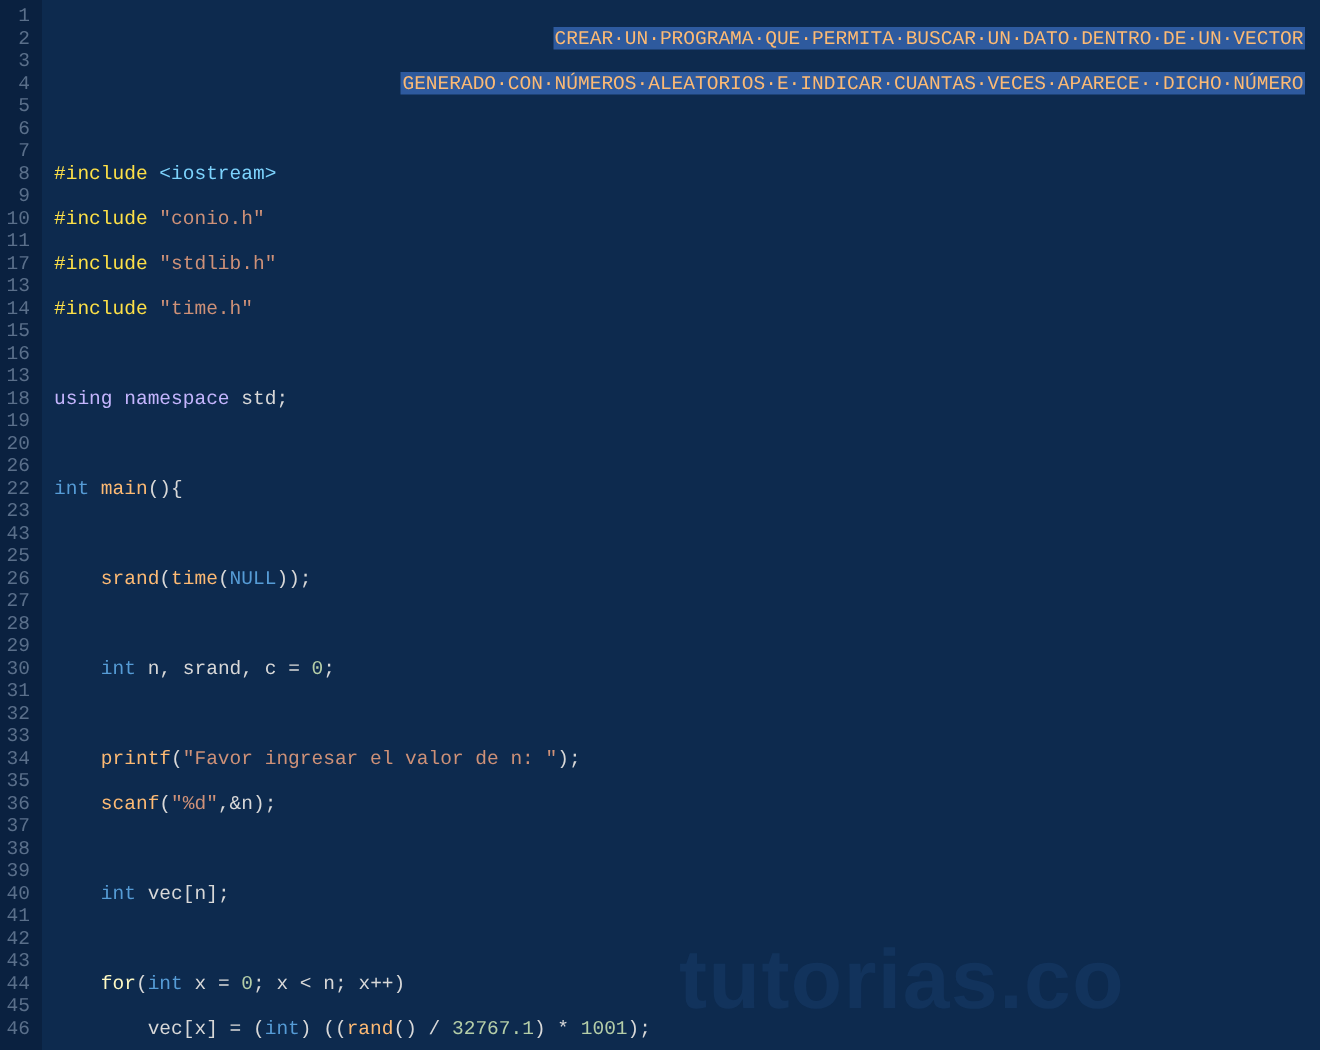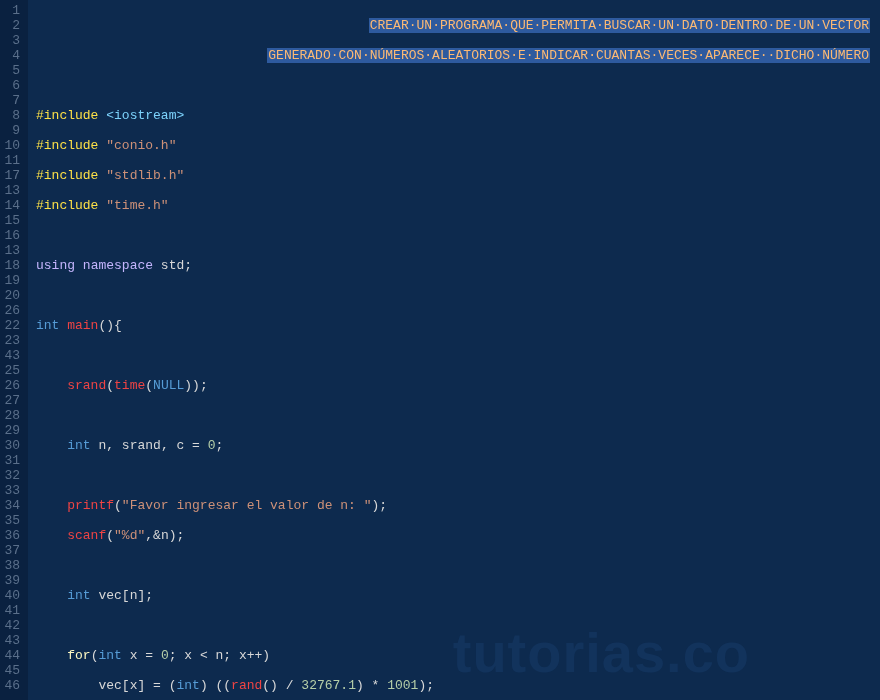--- a/index.html
+++ b/index.html
@@ -30,21 +30,21 @@
   position: relative;
 }
 .code-line { height: 15px; display: block; }
 .hl-sel { background: #2e5a9e; color: #fdba74; padding: 0 1px; }
 .kw { color: #fef9c3; }
 .kw2 { color: #c4b5fd; }
 .type { color: #569cd6; }
 .str { color: #ce9178; }
 .num { color: #b5cea8; }
 .null { color: #569cd6; }
-.fn { color: #ef4444; }
+.fn { color: #fdba74; }
 .inc { color: #fde047; }
 .ang { color: #7dd3fc; }
 .right-align { text-align: right; padding-right: 6px; }
 .watermark {
   position: absolute;
   right: 130px;
   bottom: 40px;
   font-size: 56px;
   font-weight: bold;
   color: rgba(30,70,120,0.35);

